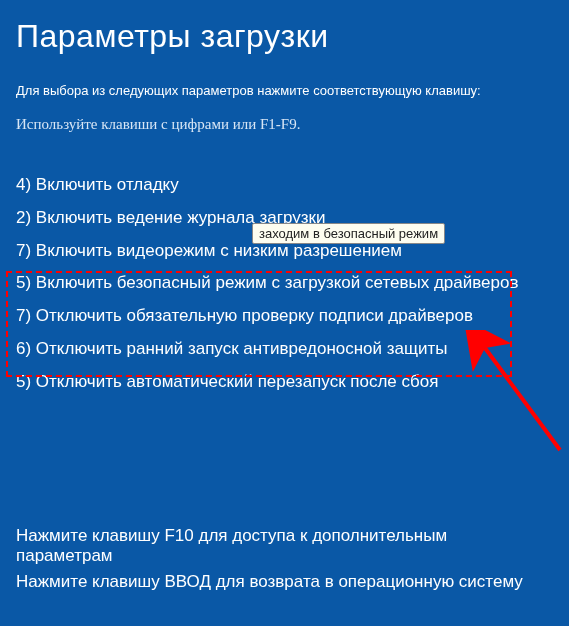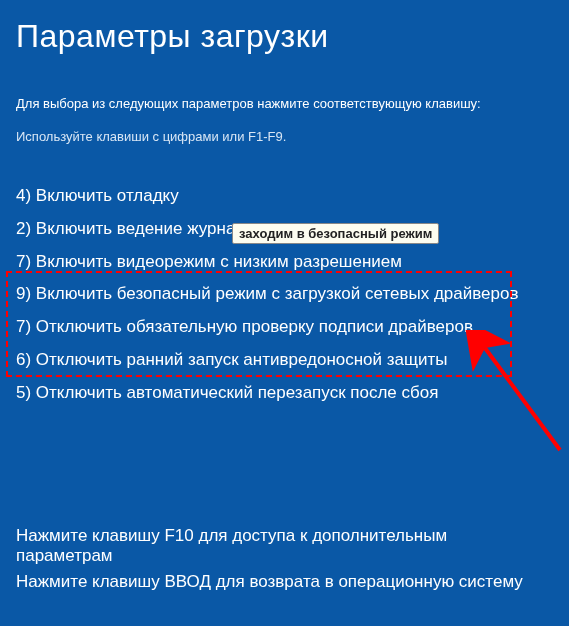--- a/index.html
+++ b/index.html
@@ -13,33 +13,34 @@
     background: #0a58a6;
     font-family: "Segoe UI Light", "Segoe UI", Arial, sans-serif;
     color: #ffffff;
     padding: 18px 16px;
     position: relative;
     overflow: hidden;
   }
   .title {
     font-size: 32px;
     font-weight: 300;
-    margin-bottom: 41px;
+    margin-bottom: 28px;
     letter-spacing: 0.5px;
   }
   .subtitle {
     font-size: 13px;
     font-weight: 300;
     margin-bottom: 18px;
   }
   .hint {
-    font-size: 13px;
+    font-size: 15px;
     font-weight: 300;
     margin-bottom: 40px;
     color: #d8e6f5;
+    font-family: Liberation Serif, serif;
   }
   .options {
     list-style: none;
     margin-bottom: 100px;
   }
   .options li {
     font-size: 17px;
     font-weight: 300;
     line-height: 1.4;
     margin-bottom: 9px;
@@ -82,34 +83,34 @@
 <h1 class="title">Параметры загрузки</h1>
 
 <p class="subtitle">Для выбора из следующих параметров нажмите соответствующую клавишу:</p>
 
 <p class="hint">Используйте клавиши с цифрами или F1-F9.</p>
 
 <ul class="options">
   <li>4) Включить отладку</li>
   <li>2) Включить ведение журнала загрузки</li>
   <li>7) Включить видеорежим с низким разрешением</li>
-  <li>9) Включить безопасный режим с загрузкой сетевых драйверов</li>
+  <li>5) Включить безопасный режим с загрузкой сетевых драйверов</li>
   <li>7) Отключить обязательную проверку подписи драйверов</li>
   <li>6) Отключить ранний запуск антивредоносной защиты</li>
   <li>5) Отключить автоматический перезапуск после сбоя</li>
 </ul>
 
 <div class="footer">
   <p class="footer-line">Нажмите клавишу F10 для доступа к дополнительным параметрам</p>
   <p class="footer-line">Нажмите клавишу ВВОД для возврата в операционную систему</p>
 </div>
 
 <div class="highlight-box" style="left:6px; top:271px; width:506px; height:106px;"></div>
 
-<div class="tooltip" style="left:232px; top:223px;font-weight:bold;">заходим в безопасный режим</div>
+<div class="tooltip" style="left:252px; top:223px;">заходим в безопасный режим</div>
 
 <svg class="arrow" style="left:465px; top:330px; width:110px; height:130px;" viewBox="0 0 110 130">
   <defs>
     <marker id="ahead" markerWidth="12" markerHeight="12" refX="3" refY="6" orient="auto">
       <path d="M0,0 L12,6 L0,12 L3,6 Z" fill="#ff0000"></path>
     </marker>
   </defs>
   <line x1="95" y1="120" x2="20" y2="18" stroke="#ff0000" stroke-width="4" marker-end="url(#ahead)"></line>
 </svg>
 

